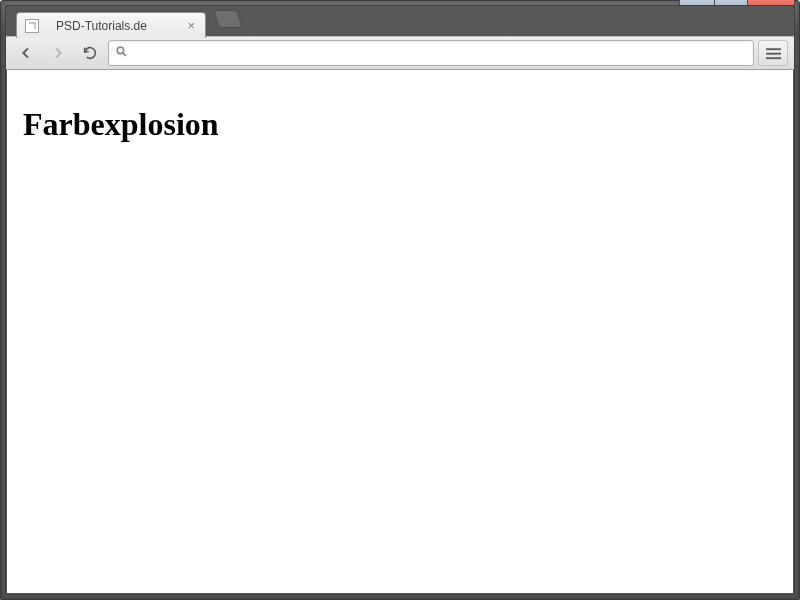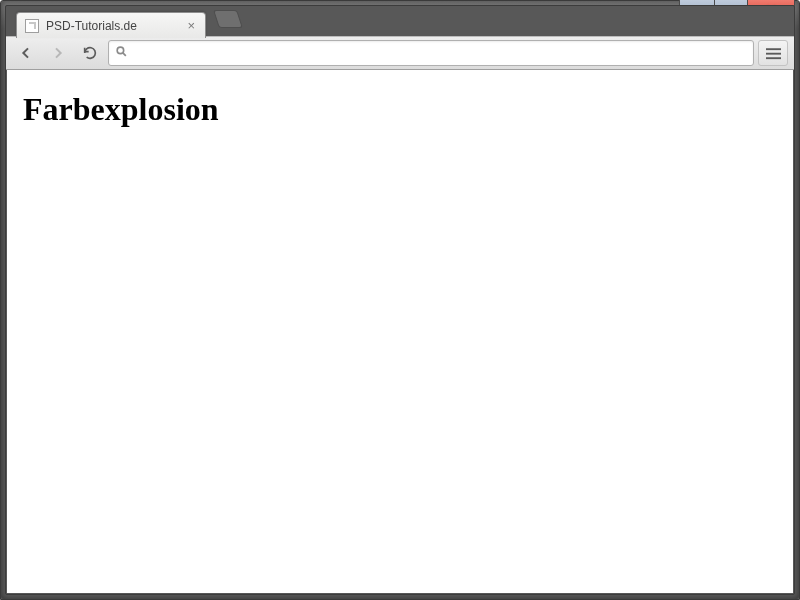--- a/index.html
+++ b/index.html
@@ -63,21 +63,21 @@
     align-items:center;
     height:26px;
     min-width:190px;
     background:linear-gradient(#f6f6f5,#e9e9e8);
     border:1px solid #8e8e8e;
     border-bottom:none;
     border-radius:4px 4px 0 0;
     padding:0 8px 0 8px;
     font-size:12px;
     color:#444;
-    gap:7px;
+    gap:17px;
     position:relative;
     top:0px;
     box-shadow:0 -1px 2px rgba(0,0,0,.15);
   }
   .tab .favicon {
     width:14px; height:14px;
     border:1px solid #9e9e9e;
     background:#fff;
     position:relative;
   }
@@ -150,21 +150,21 @@
   .viewport {
     position:absolute; left:1px; right:1px; top:64px; bottom:1px;
     background:#fff;
     overflow:auto;
   }
   .page {
     padding:18px 16px;
     font-family:"Times New Roman", Times, serif;
     color:#000;
   }
-  .page h1 { font-size:32px; margin:3px 0 38px; font-weight:bold; }
+  .page h1 { font-size:32px; margin:18px 0 38px; font-weight:bold; }
   .page p  { font-size:15px; margin:0; }
 
   
 
   .inner-shadow {
     position:absolute; inset:0;
     border-radius:3px;
     pointer-events:none;
     box-shadow:inset 0 0 6px rgba(0,0,0,.45);
   }

